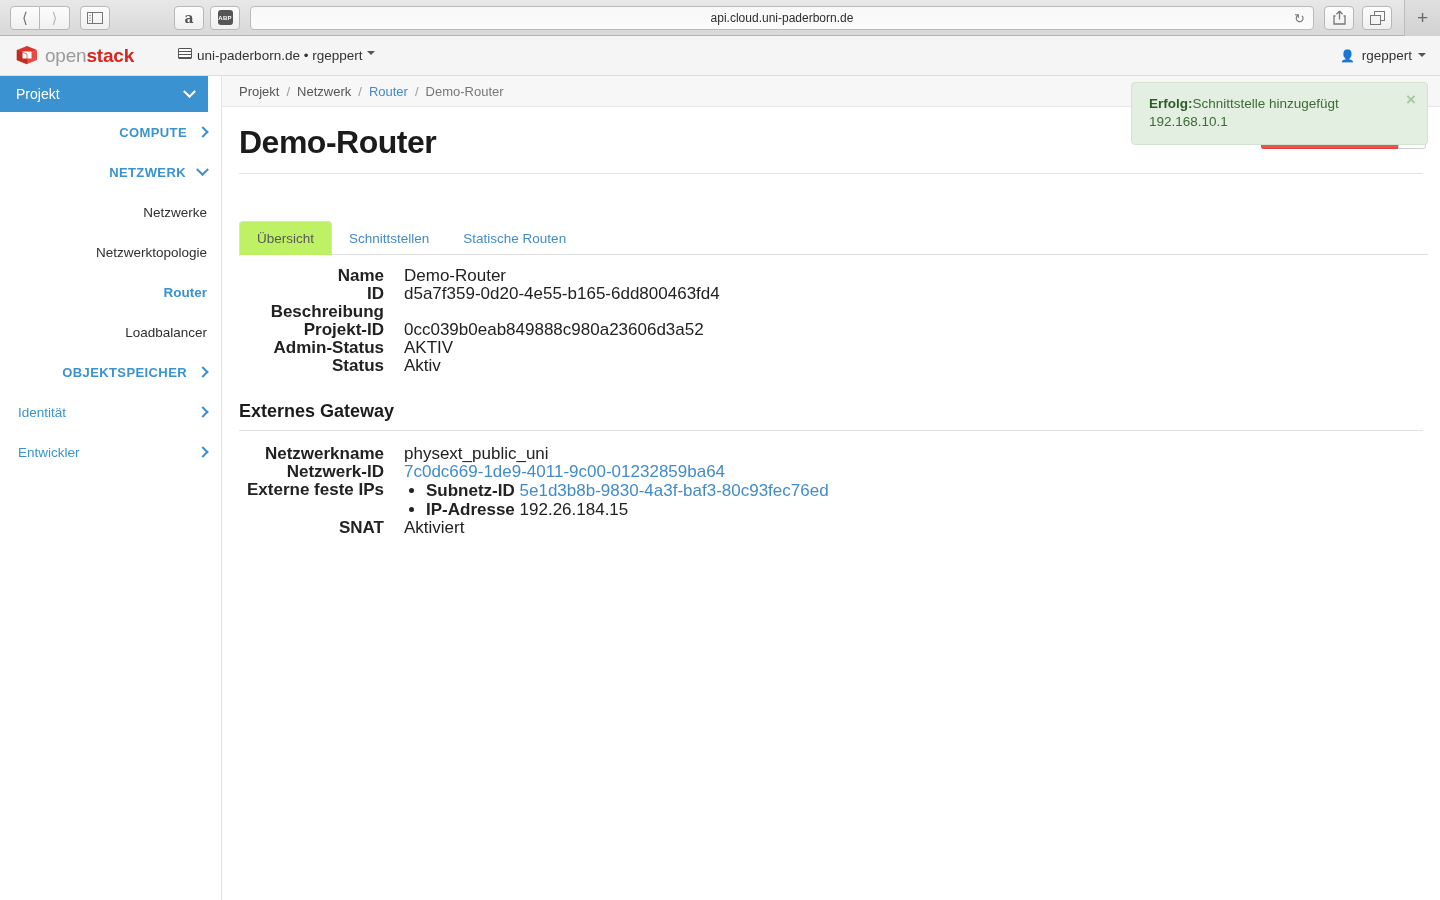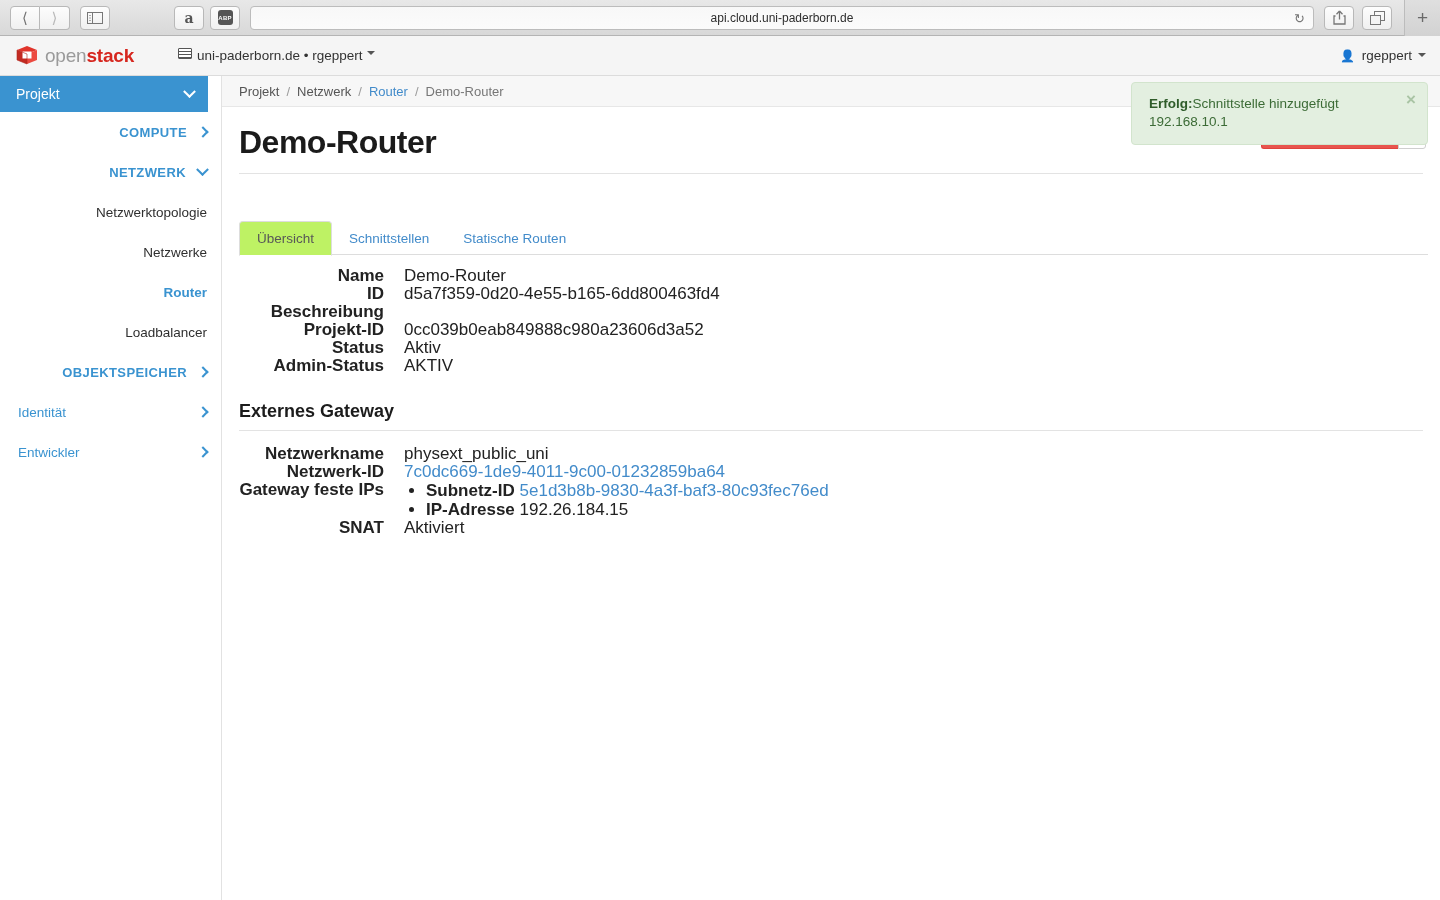--- a/index.html
+++ b/index.html
@@ -408,24 +408,24 @@
       <span class="label">COMPUTE</span>
       <span class="chev-right"></span>
     </div>
 
     <div class="side-row group">
       <span class="label">NETZWERK</span>
       <span class="chev-down"></span>
     </div>
 
     <div class="side-row sub">
+      <span class="label">Netzwerke</span>
+    </div>
+    <div class="side-row sub">
       <span class="label">Netzwerktopologie</span>
-    </div>
-    <div class="side-row sub">
-      <span class="label">Netzwerke</span>
     </div>
     <div class="side-row sub active">
       <span class="label">Router</span>
     </div>
     <div class="side-row sub">
       <span class="label">Loadbalancer</span>
     </div>
 
     <div class="side-row group">
       <span class="label">OBJEKTSPEICHER</span>
@@ -488,45 +488,45 @@
       </div>
       <div class="dl-row">
         <div class="dt">Beschreibung</div>
         <div class="dd"></div>
       </div>
       <div class="dl-row">
         <div class="dt">Projekt-ID</div>
         <div class="dd">0cc039b0eab849888c980a23606d3a52</div>
       </div>
       <div class="dl-row">
+        <div class="dt">Admin-Status</div>
+        <div class="dd">AKTIV</div>
+      </div>
+      <div class="dl-row">
         <div class="dt">Status</div>
         <div class="dd">Aktiv</div>
-      </div>
-      <div class="dl-row">
-        <div class="dt">Admin-Status</div>
-        <div class="dd">AKTIV</div>
       </div>
     </div>
 
     <h2 class="section-title">Externes Gateway</h2>
     <div class="hr-section"></div>
 
     <div class="detail" style="padding-top:14px">
       <div class="dl-row">
         <div class="dt">Netzwerkname</div>
         <div class="dd">physext_public_uni</div>
       </div>
       <div class="dl-row">
         <div class="dt">Netzwerk-ID</div>
         <div class="dd">
           <span class="link">7c0dc669-1de9-4011-9c00-01232859ba64</span>
         </div>
       </div>
       <div class="dl-row">
-        <div class="dt">Gateway feste IPs</div>
+        <div class="dt">Externe feste IPs</div>
         <div class="dd">
           <ul>
             <li>
               <b>Subnetz-ID</b>
               <span class="link">5e1d3b8b-9830-4a3f-baf3-80c93fec76ed</span>
             </li>
             <li>
               <b>IP-Adresse</b>
               <span>192.26.184.15</span>
             </li>

